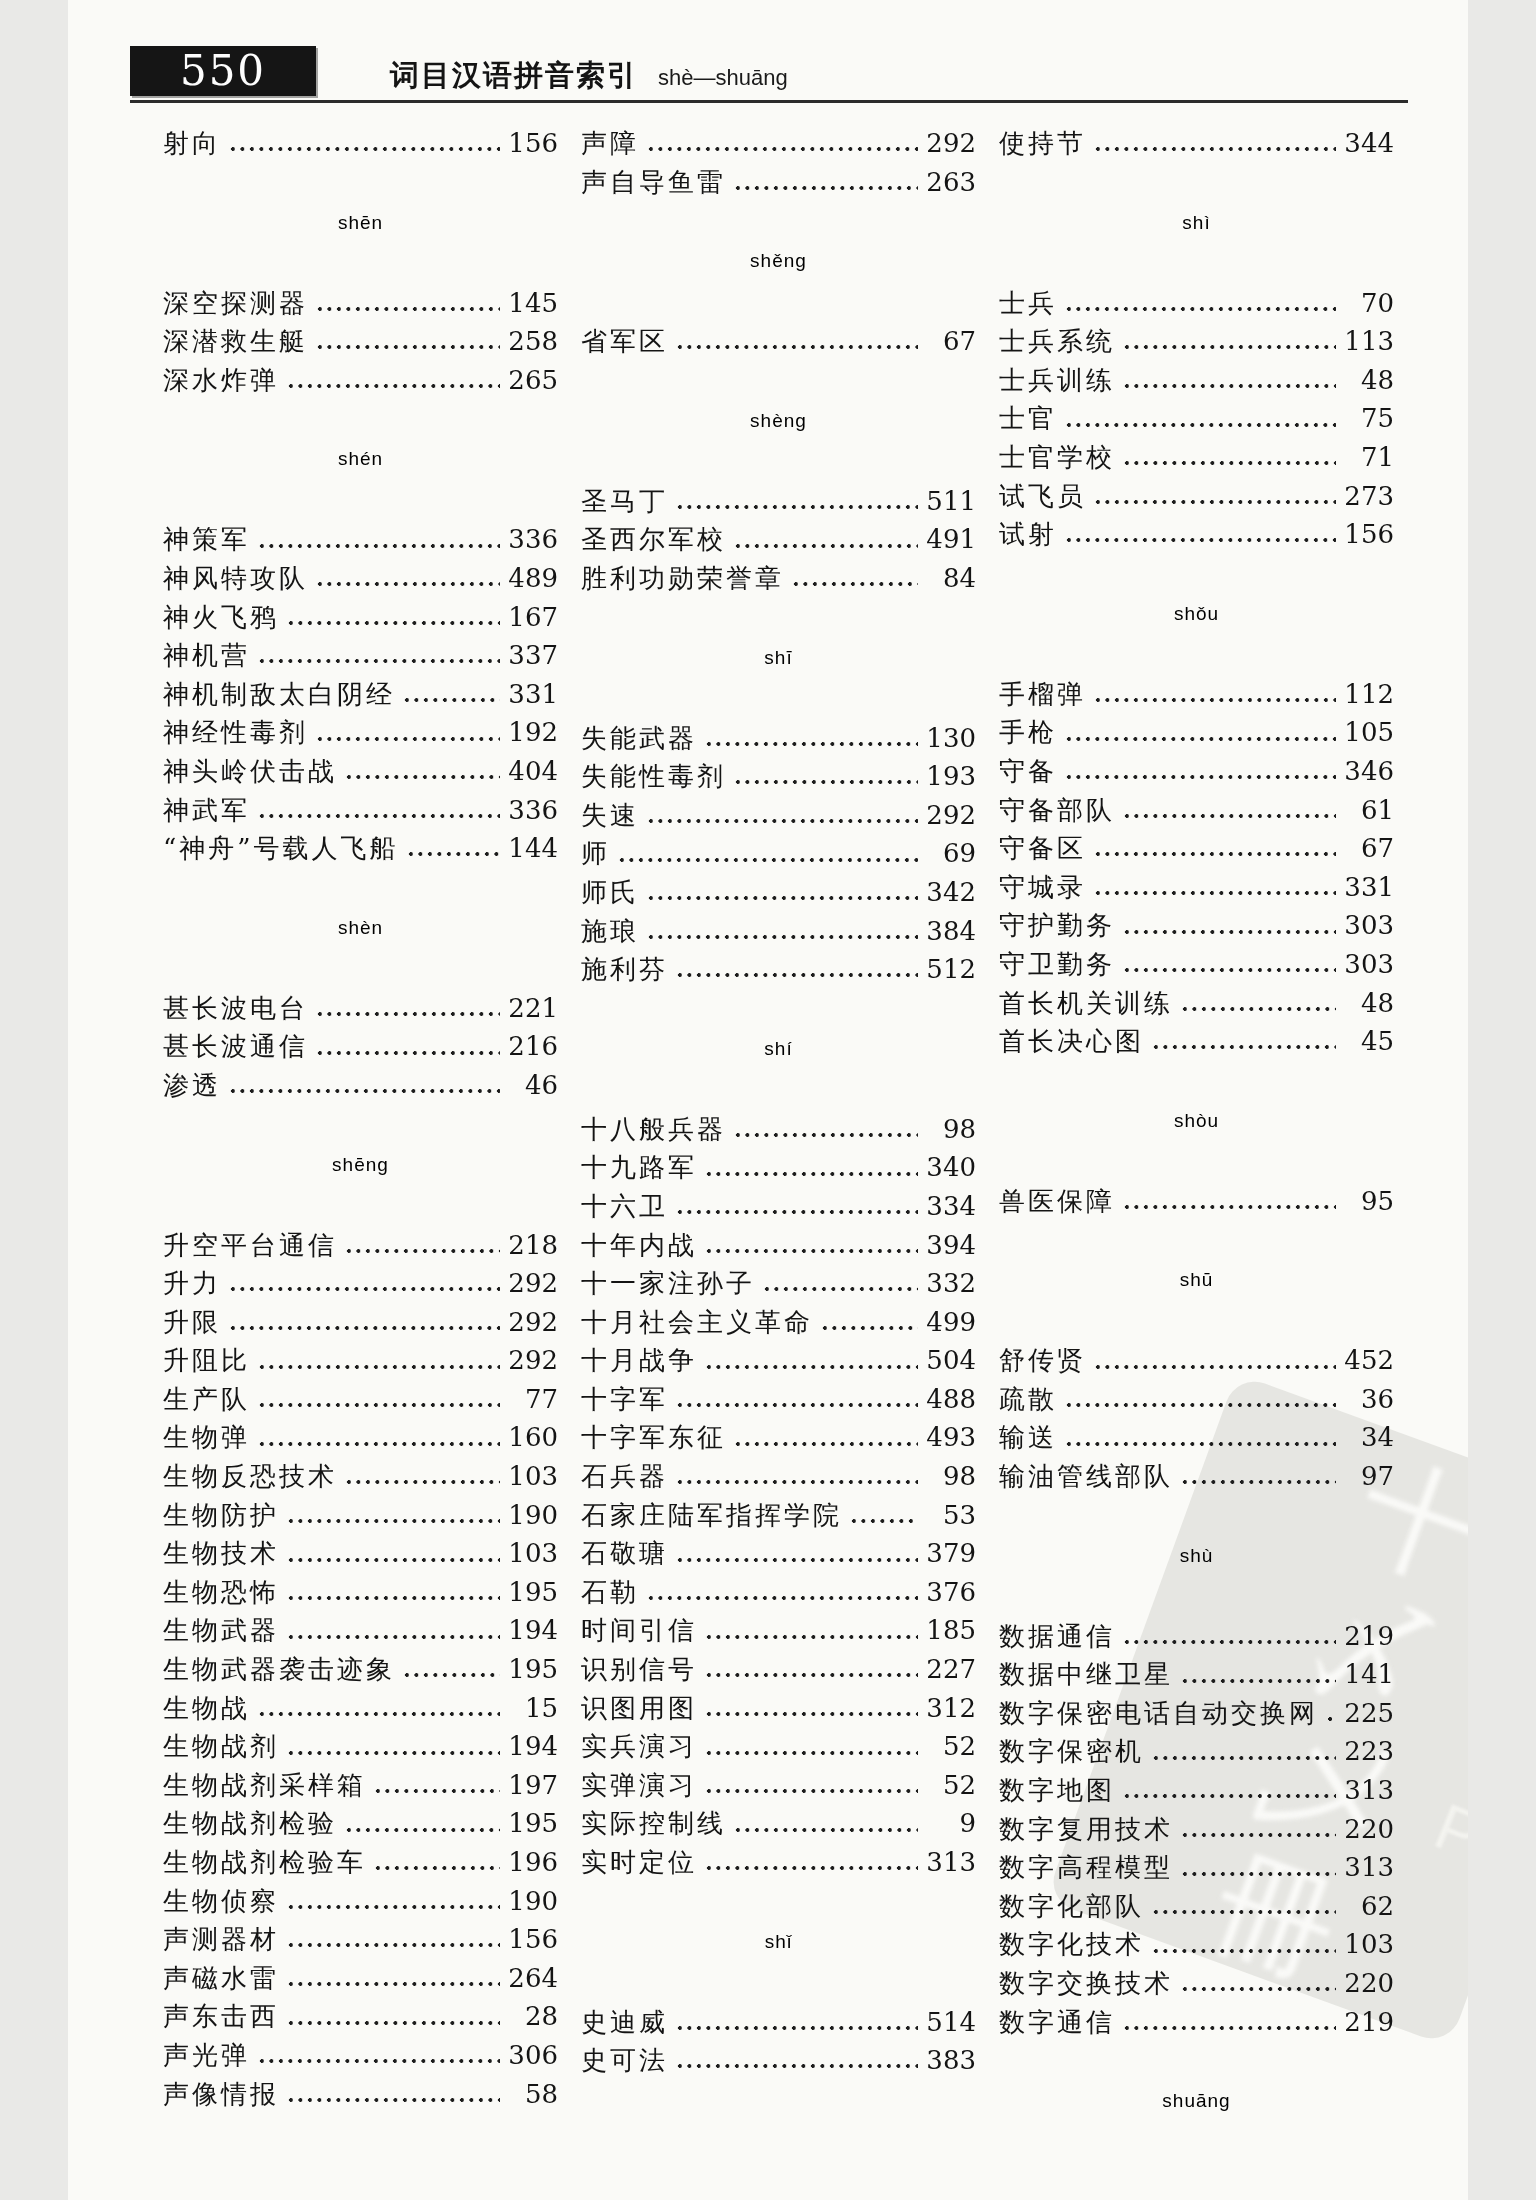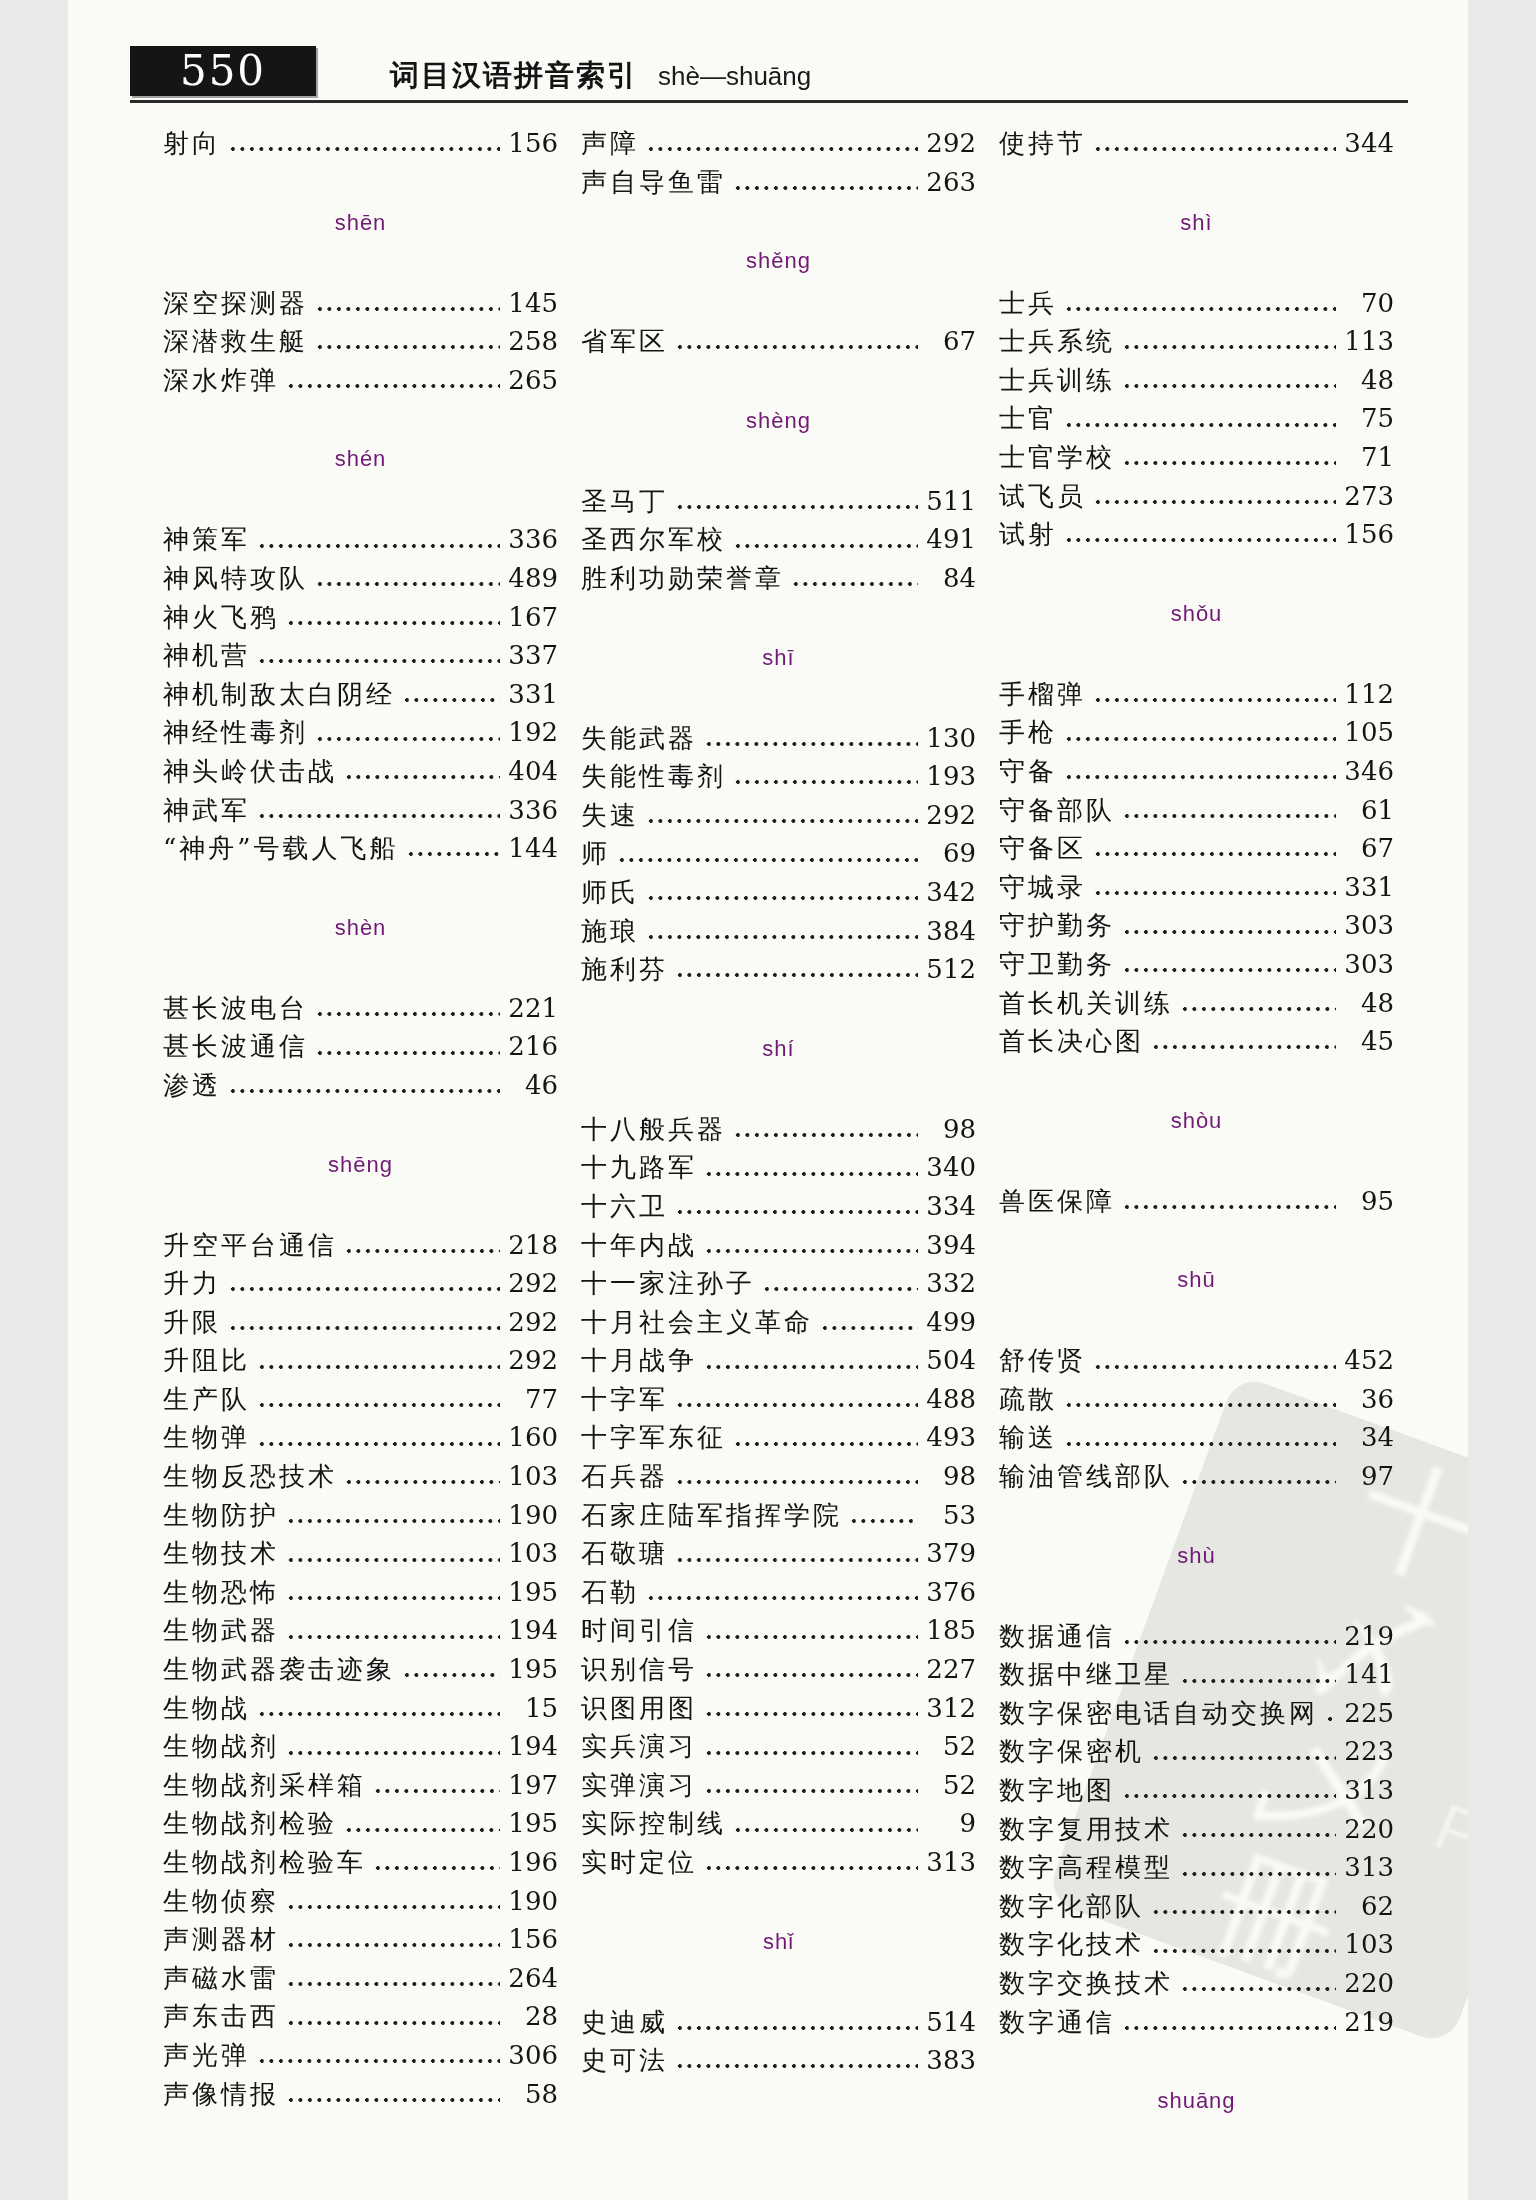--- a/index.html
+++ b/index.html
@@ -29,21 +29,21 @@
     position:absolute; left:222px; bottom:2px;
     display:flex; align-items:baseline; white-space:nowrap;
   }
   .index-title {
     font-family:"DejaVu Serif", serif;
     font-weight:bold; font-size:29px; letter-spacing:2px;margin-left:38px;
   }
   .index-range {
     margin-left:20px;
     font-family:"Liberation Sans", sans-serif;
-    font-size:26px; color:#1a1a1a;
+    font-size:22px; color:#1a1a1a;
   }
   .top-rule {
     position:absolute; top:100px; left:62px; right:60px; height:3px;
     background:#2b2b2b;
   }
   
   .watermark {
     position:absolute; z-index:0;
     left:1020px; top:1400px; width:520px; height:640px;
     pointer-events:none;
@@ -93,21 +93,21 @@
   }
   .pg {
     flex:0 0 auto; min-width:52px; text-align:right;
     font-size:26px; font-family:"DejaVu Serif", serif;
   }
   .sec {
     height:38px; line-height:38px;
     margin:41px 0 42px 0;
     text-align:center;
     font-family:"Liberation Sans", sans-serif;
-    font-size:22px; color:#701a75;
+    font-size:19px; color:#000000;
     letter-spacing:1px;
   }
 </style>
 </head>
 <body>
 
 <div class="page">
 
   <div class="watermark">
     <div class="wm-blob"></div>

